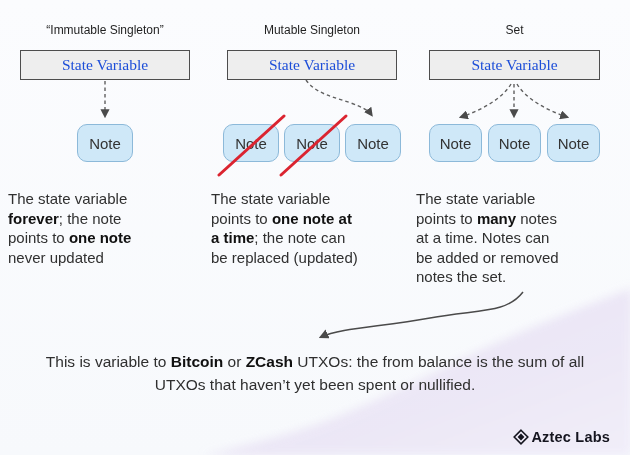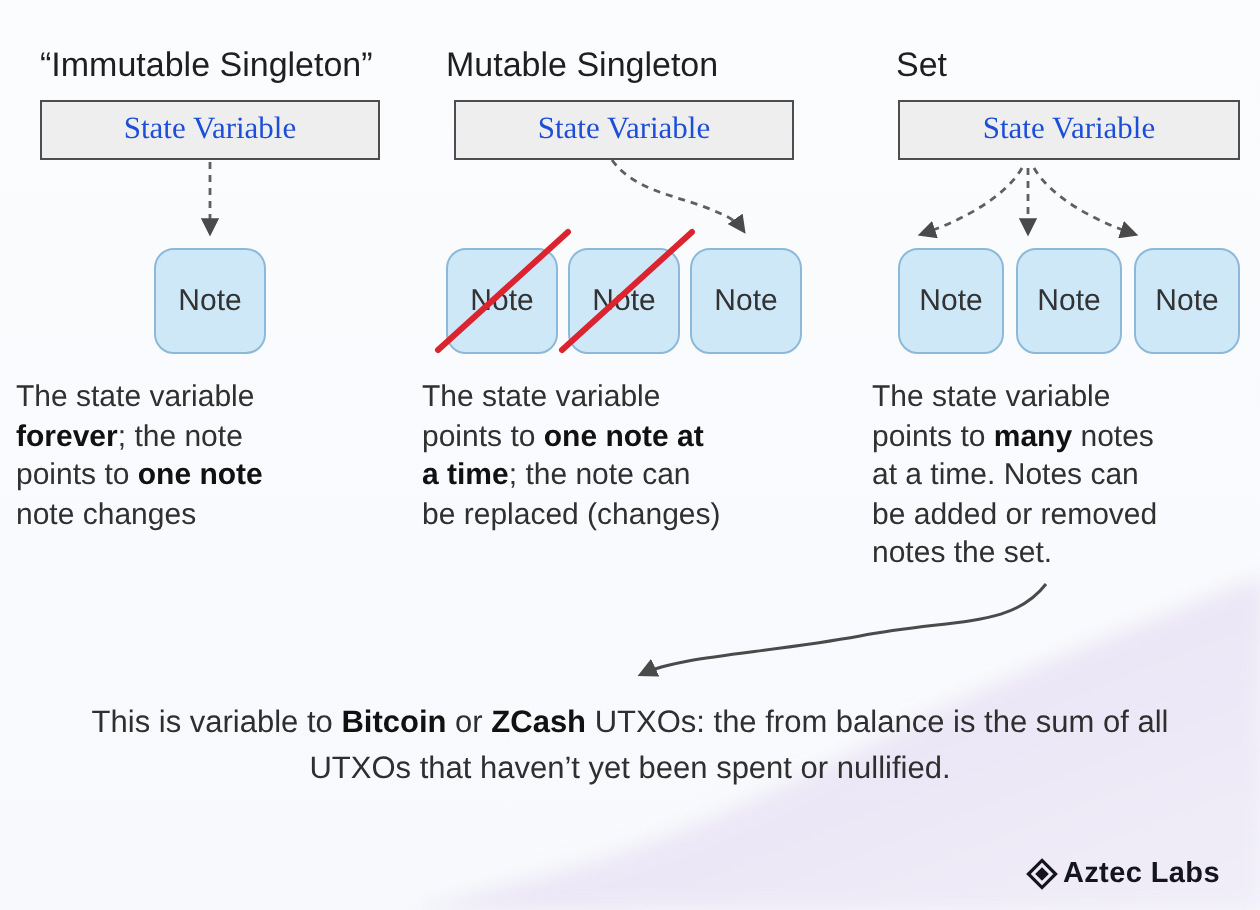--- a/index.html
+++ b/index.html
@@ -10,40 +10,40 @@
     background:linear-gradient(180deg,#fbfcfe 0%,#f7f9fc 100%);
     font-family:"Liberation Sans",sans-serif;
     color:#2e2e2e;
   }
   svg.layer{position:absolute;left:0;top:0;pointer-events:none;}
   #bg-layer{z-index:0;}
   #fg-layer{z-index:3;}
   .col{position:absolute;top:0;height:100%;z-index:2;}
   #col-1{left:20px;width:170px;}
   #col-2{left:223px;width:178px;}
-  #col-3{left:448px;width:173px;}
+  #col-3{left:428px;width:173px;}
   .col-title{
     position:absolute;top:23px;left:0;right:0;
-    text-align:left;font-size:17px;color:#1f1f1f;white-space:nowrap;
+    text-align:center;font-size:12px;color:#1f1f1f;white-space:nowrap;
   }
   .state-box{
     position:absolute;top:50px;left:0;right:0;height:28px;
     background:#eeeeee;border:1px solid #4d4d4d;
     display:flex;align-items:center;justify-content:center;
     font-size:15.5px;color:#1d4ed8;font-family:Liberation Serif, serif;
   }
   #col-2 .state-box{left:4px;right:4px;}
   #col-3 .state-box{left:1px;right:1px;}
   .notes-row{
     position:absolute;top:124px;left:0;right:0;
     display:flex;justify-content:center;gap:5px;
   }
   #col-3 .notes-row{gap:6px;}
   .note{
-    width:56px;height:53px;box-sizing:border-box;
+    width:56px;height:38px;box-sizing:border-box;
     background:#cfe8f8;border:1px solid #8cb9d9;border-radius:10px;
     display:flex;align-items:center;justify-content:center;
     font-size:15px;color:#333333;
   }
   #col-3 .note{width:53px;}
   .col-desc{
     position:absolute;top:189px;left:-12px;right:-12px;
     text-align:left;font-size:15px;line-height:19.5px;color:#303030;
   }
   .col-desc b,.caption b{color:#111;}
@@ -79,37 +79,37 @@
   <div class="col" id="col-1">
     <div class="col-title">“Immutable Singleton”</div>
     <div class="state-box">State Variable</div>
     <div class="notes-row">
         <div class="note">Note</div>
       </div>
     <div class="col-desc">
         <div><span>The state variable</span></div>
         <div><b>forever</b><span>; the note</span></div>
         <div><span>points to </span><b>one note</b></div>
-        <div><span>note changes</span></div>
+        <div><span>never updated</span></div>
       </div>
   </div>
 
   <div class="col" id="col-2">
     <div class="col-title">Mutable Singleton</div>
     <div class="state-box">State Variable</div>
     <div class="notes-row">
         <div class="note">Note</div>
         <div class="note">Note</div>
         <div class="note">Note</div>
       </div>
     <div class="col-desc">
         <div><span>The state variable</span></div>
         <div><span>points to </span><b>one note at</b></div>
         <div><b>a time</b><span>; the note can</span></div>
-        <div><span>be replaced (changes)</span></div>
+        <div><span>be replaced (updated)</span></div>
       </div>
   </div>
 
   <div class="col" id="col-3">
     <div class="col-title">Set</div>
     <div class="state-box">State Variable</div>
     <div class="notes-row">
         <div class="note">Note</div>
         <div class="note">Note</div>
         <div class="note">Note</div>

